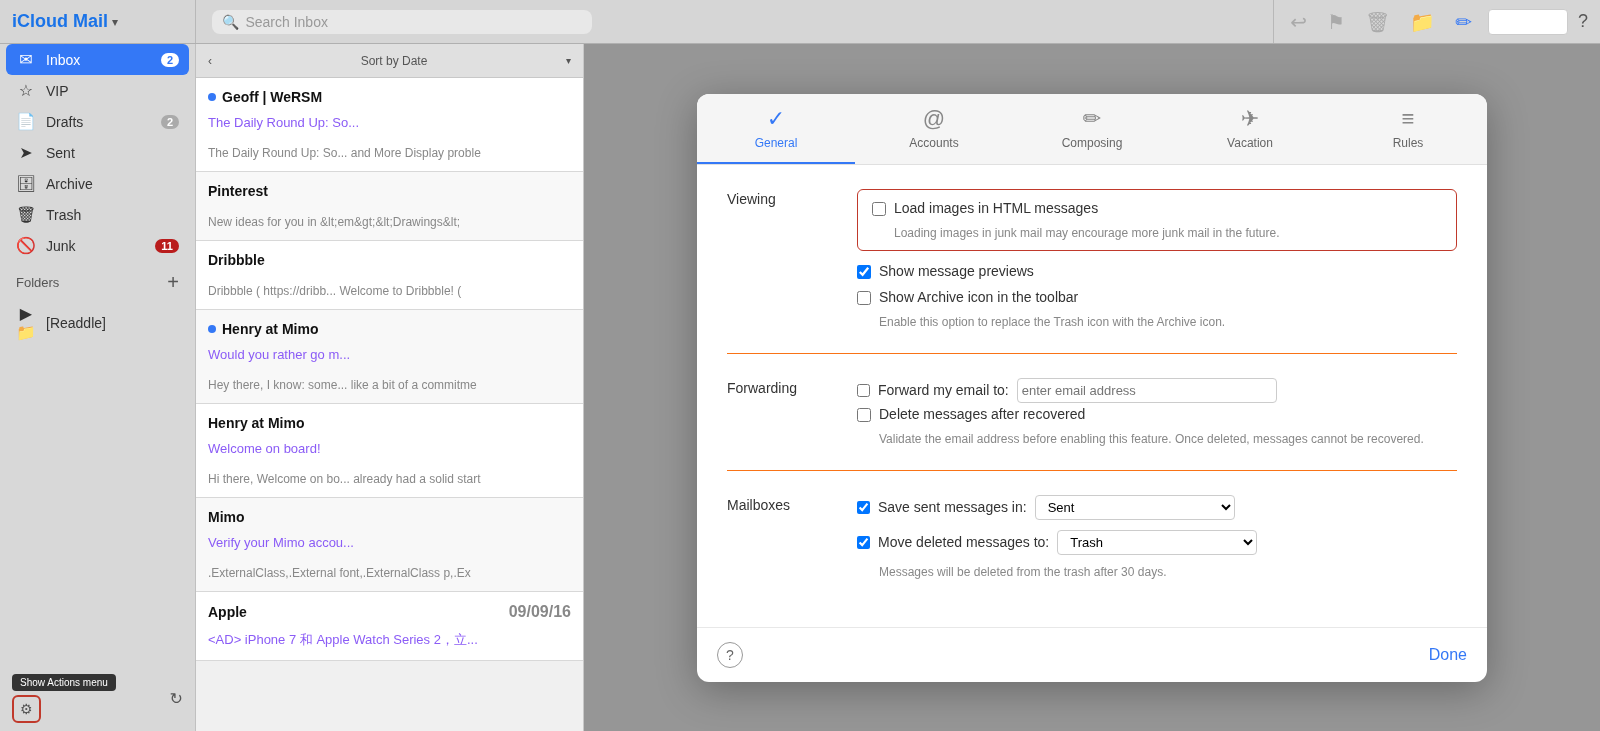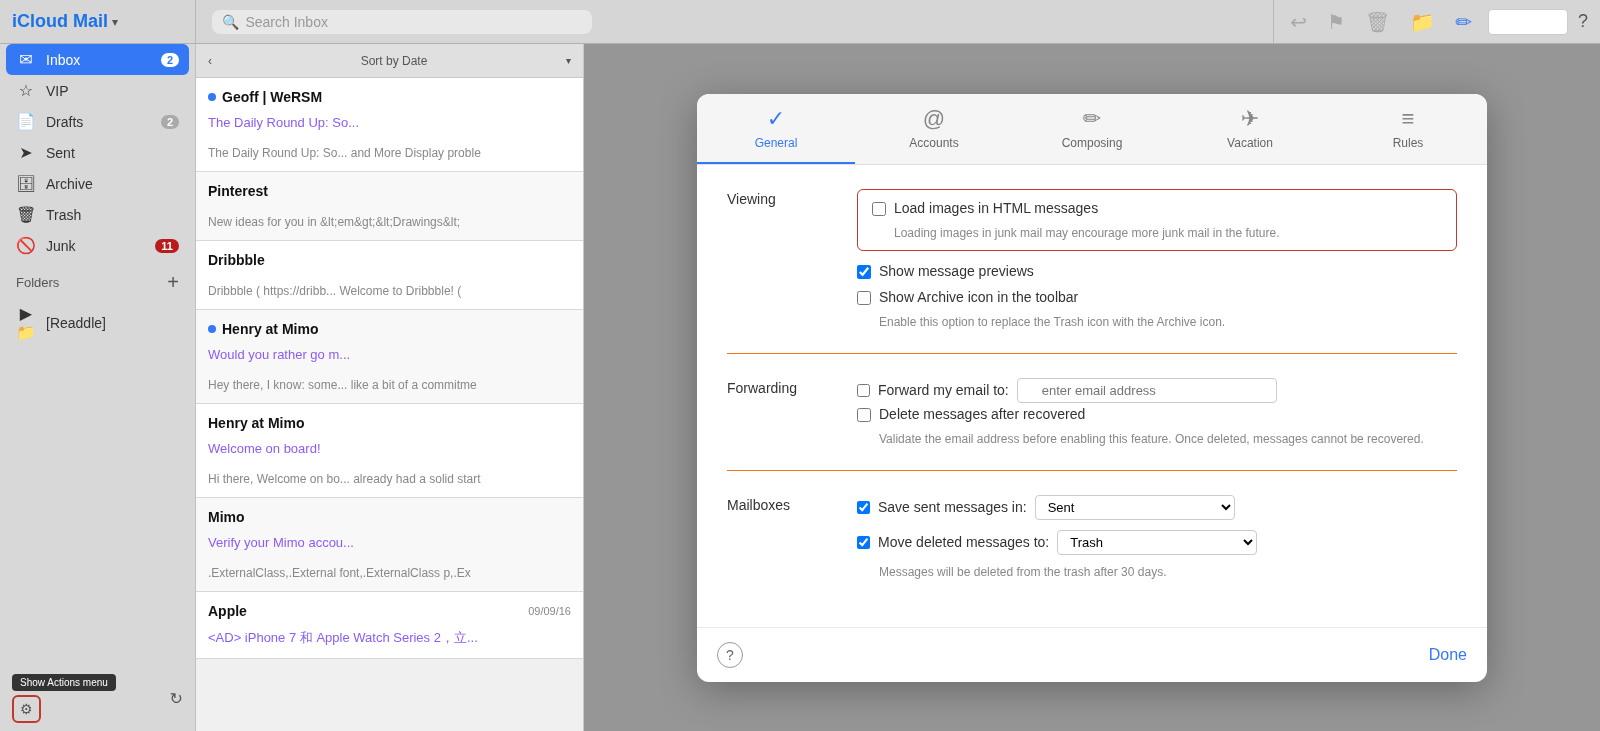--- a/index.html
+++ b/index.html
@@ -40,21 +40,21 @@
     .email-list-header { display: flex; align-items: center; padding: 0 12px; height: 34px; background: #e0e0e0; border-bottom: 1px solid #c8c8c8; font-size: 12px; color: #555; }
     .collapse-btn { margin-right: 10px; color: #555; cursor: pointer; }
     .sort-label { flex: 1; text-align: center; }
     .sort-chevron { font-size: 10px; }
     .email-items { flex: 1; overflow-y: auto; }
     .email-item { padding: 11px 12px; border-bottom: 1px solid #d8d8d8; cursor: pointer; background: white; }
     .email-item:nth-child(even) { background: #f8f8f8; }
     .email-item-header { display: flex; align-items: center; gap: 6px; }
     .unread-dot { width: 8px; height: 8px; border-radius: 50%; background: #3478f6; flex-shrink: 0; }
     .sender-name { font-weight: 600; font-size: 14px; color: #111; flex: 1; overflow: hidden; white-space: nowrap; text-overflow: ellipsis; }
-    .email-date { font-size: 11px; color: #888; }
+    .email-date { font-size: 16px; color: #888; font-weight: bold; }
     .email-subject { font-size: 13px; color: #8b5cf6; font-weight: 400; overflow: hidden; white-space: nowrap; text-overflow: ellipsis; margin-top: 10px; }
     .email-preview { font-size: 12px; color: #888; overflow: hidden; white-space: nowrap; text-overflow: ellipsis; margin-top: 16px; }
 
     
     .content-area { flex: 1; background: #c8c8c8; position: relative; display: flex; align-items: flex-start; justify-content: flex-start; padding: 30px; }
 
     
     .modal-overlay { position: absolute; top: 0; left: 0; right: 0; bottom: 0; background: rgba(0,0,0,0.25); display: flex; align-items: center; justify-content: center; }
     .modal { background: white; border-radius: 12px; width: 790px; box-shadow: 0 8px 40px rgba(0,0,0,0.3); overflow: hidden; }
     .modal-tabs { display: flex; border-bottom: 1px solid #e0e0e0; background: #f5f5f5; }
@@ -65,21 +65,21 @@
     .settings-section { display: flex; margin-bottom: 24px; padding-bottom: 24px; border-bottom: 1px solid #f97316; }
     .settings-section:last-child { border-bottom: none; margin-bottom: 0; }
     .section-label { width: 130px; font-size: 14px; color: #333; font-weight: 500; padding-top: 2px; flex-shrink: 0; }
     .section-content { flex: 1; }
     .checkbox-row { display: flex; align-items: flex-start; margin-bottom: 10px; }
     .checkbox-row input[type="checkbox"] { margin-right: 8px; margin-top: 2px; cursor: pointer; width: 14px; height: 14px; }
     .checkbox-label { font-size: 14px; color: #333; }
     .checkbox-hint { font-size: 12px; color: #888; margin-top: 2px; margin-left: 22px; }
     .highlighted-box { border: 1.5px solid #c0392b; border-radius: 6px; padding: 10px 14px; margin-bottom: 12px; }
     .forwarding-row { display: flex; align-items: center; gap: 8px; margin-bottom: 3px; }
-    .email-input { border: 1px solid #ccc; border-radius: 4px; padding: 4px 24px; font-size: 13px; width: 260px; color: #c2410c; }
+    .email-input { border: 1px solid #ccc; border-radius: 4px; padding: 4px 4px; font-size: 13px; width: 260px; color: #c2410c; }
     .mailbox-row { display: flex; align-items: center; gap: 8px; margin-bottom: 10px; }
     .mailbox-select { border: 1px solid #ccc; border-radius: 4px; padding: 3px 8px; font-size: 13px; background: white; min-width: 200px; appearance: auto; }
     .mailbox-hint { font-size: 12px; color: #888; margin-top: 4px; margin-left: 22px; }
     .modal-footer { display: flex; align-items: center; justify-content: space-between; padding: 14px 20px; border-top: 1px solid #e8e8e8; }
     .help-circle { width: 26px; height: 26px; border-radius: 50%; border: 1.5px solid #999; display: flex; align-items: center; justify-content: center; font-size: 14px; color: #666; cursor: pointer; }
     .done-btn { background: none; border: none; color: #3478f6; font-size: 16px; cursor: pointer; font-weight: 500; }
   </style>
 </head>
 <body>
 

